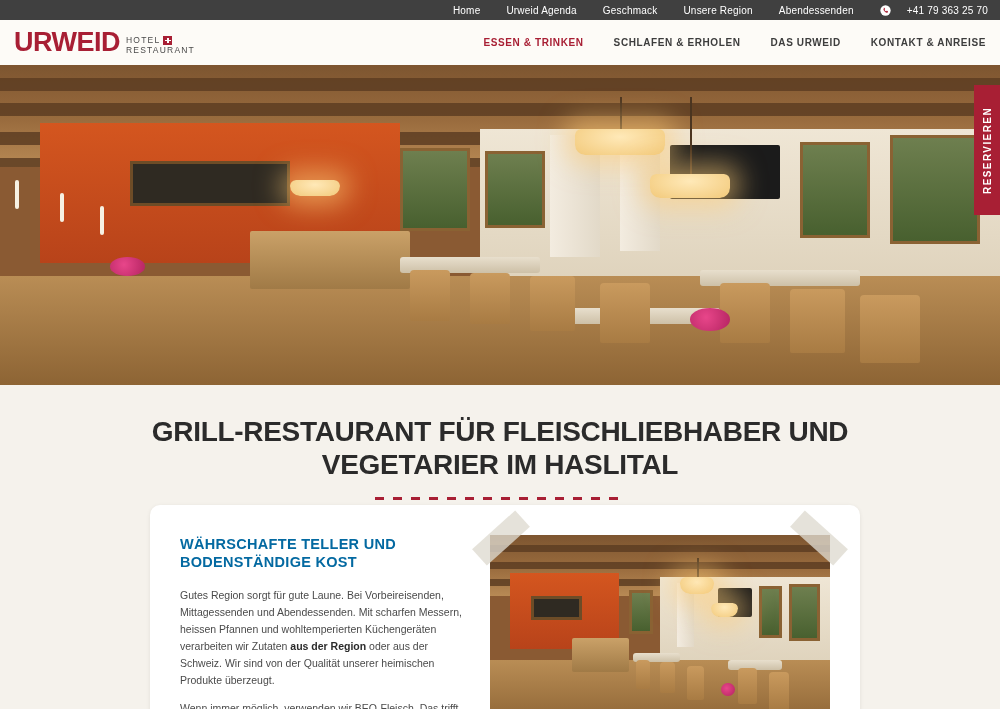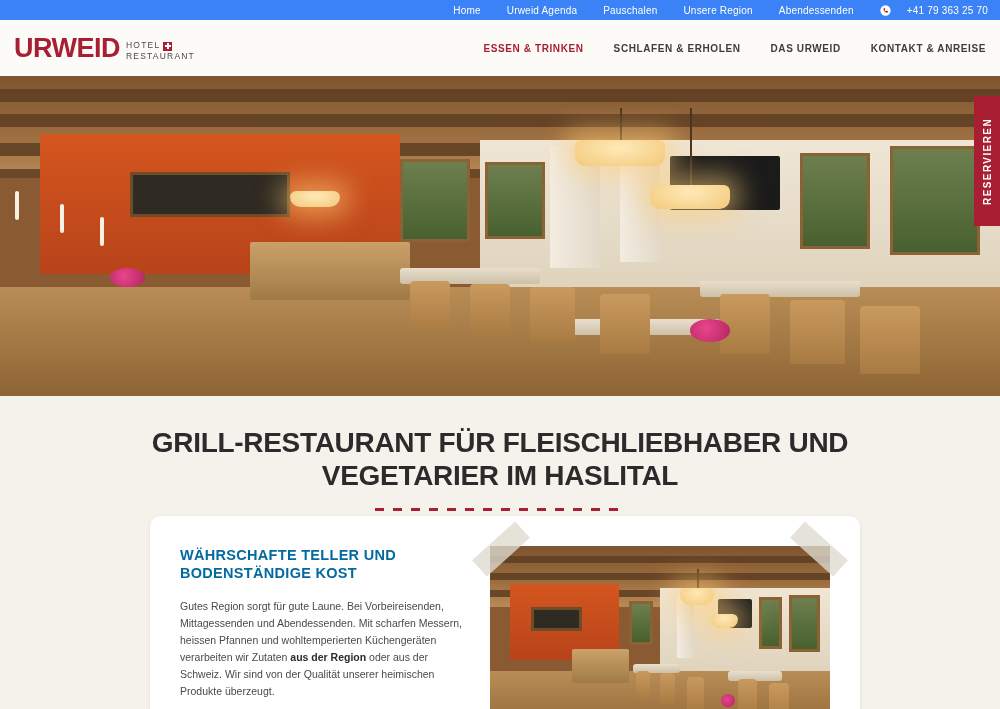--- a/index.html
+++ b/index.html
@@ -6,21 +6,21 @@
   html, body {
     width: 1000px; height: 709px;
     font-family: "Liberation Sans", sans-serif;
     background: #ffffff;
     overflow: hidden;
   }
 
   
   .topbar {
     height: 20px;
-    background: #3b82f6;
+    background: #404040;
     display: flex;
     align-items: center;
     justify-content: flex-end;
     padding-right: 12px;
     gap: 26px;
   }
   .topbar a {
     color: #ffffff;
     font-size: 10px;
     text-decoration: none;
@@ -32,21 +32,21 @@
   }
   .phone-icon {
     width: 11px; height: 11px;
     display: inline-block;
     position: relative;
   }
   .phone-icon svg { display: block; }
 
   
   .header {
-    height: 56px;
+    height: 45px;
     background: #fdfbf7;
     display: flex;
     align-items: center;
     justify-content: space-between;
     padding: 0 12px 0 14px;
     position: relative;
     z-index: 5;
   }
   .logo { display: flex; align-items: flex-end; gap: 6px; }
   .logo-word {
@@ -249,21 +249,21 @@
   .ph .board {
     position:absolute; background:#2f2a22; border:3px solid #6d4c27;
   }
 </style>
 </head>
 <body>
 
 <div class="topbar">
   <a href="#">Home</a>
   <a href="#">Urweid Agenda</a>
-  <a href="#">Pauschalen</a>
+  <a href="#">Geschmack</a>
   <a href="#">Unsere Region</a>
   <a href="#">Abendessenden</a>
   <a href="#" class="phone">
     <span class="phone-icon">
       <svg viewBox="0 0 16 16" width="11" height="11" aria-hidden="true">
         <circle cx="8" cy="8" r="7.5" fill="#ffffff"></circle>
         <path d="M5.2 4.4c.4-.4 1.1-.4 1.4.1l.7 1c.2.3.2.7-.1.9l-.5.4c-.1.1-.2.3-.1.4.4.9 1.1 1.6 2 2 .2.1.3 0 .4-.1l.4-.5c.2-.3.6-.3.9-.1l1 .7c.5.3.5 1 .1 1.4l-.4.4c-.4.4-1 .5-1.5.3-2-.7-3.7-2.4-4.4-4.4-.2-.5-.1-1.1.3-1.5l.3-.5z" fill="#a81f34"></path>
       </svg>
     </span>
     <span>+41 79 363 25 70</span>

